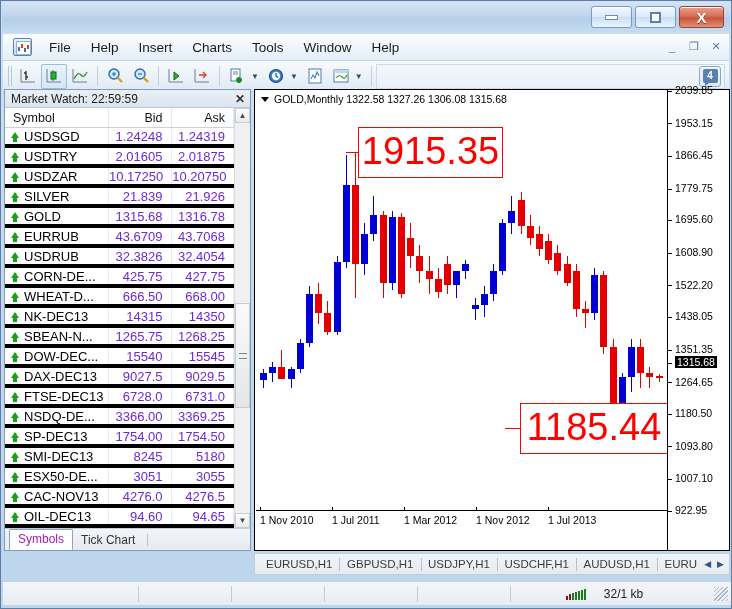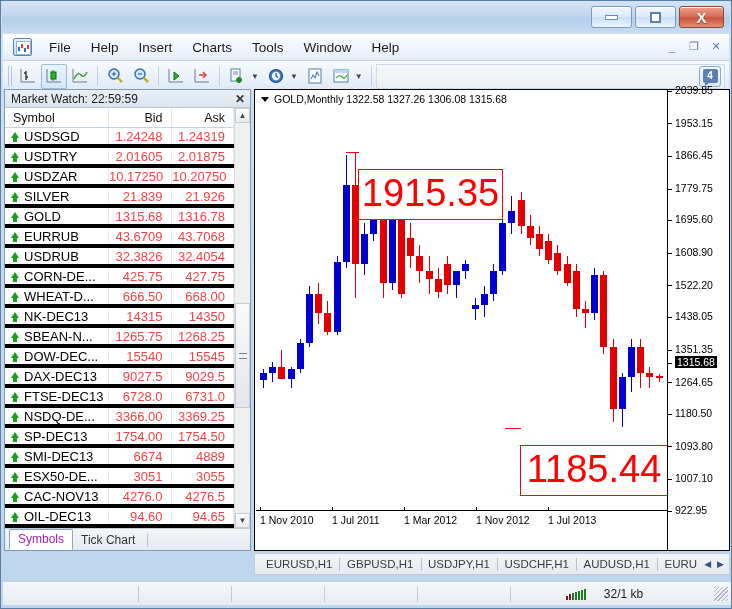--- a/index.html
+++ b/index.html
@@ -121,21 +121,21 @@
                     border-right:1px solid #e2e8ee; }
   .mw-head .c-bid, .mw-head .c-ask {
     flex: 1; display:flex; align-items:center; justify-content:flex-end; padding-right:8px;
     border-right:1px solid #e2e8ee;
   }
   .mw-row { display:flex; height:20px; border-bottom:4px solid #000000; font-size:13px; }
   .mw-row .c-sym { flex:0 0 104px; display:flex; align-items:center; padding-left:6px;
                    color:#000; border-right:1px solid #e9edf1; }
   .mw-row .c-bid, .mw-row .c-ask {
     flex:1; display:flex; align-items:center; justify-content:flex-end; padding-right:8px;
-    color:#ef4444; border-right:1px solid #e9edf1;
+    color:#6d28d9; border-right:1px solid #e9edf1;
   }
   .arrow-up {
     width:0;height:0;border-left:4px solid transparent;border-right:4px solid transparent;
     border-bottom:6px solid #19a019; margin-right:5px; position:relative; top:-1px;
   }
   .arrow-up:after{ content:""; position:absolute; left:-2px; top:6px; width:4px; height:4px;
     background:#19a019; }
   .mw-scroll {
     position:absolute; right:0; top:18px; width:16px; bottom:22px;
     background:#f0f0f0; border-left:1px solid #d2dae2;
@@ -186,21 +186,20 @@
   .candle { position:absolute; width:7px; }
   .candle .wick { position:absolute; left:3px; width:1px; }
   .candle .body { position:absolute; left:0; width:7px; min-height:1px; }
   .up .wick, .up .body { background:#0000d2; }
   .down .wick, .down .body { background:#e40000; }
   .annot {
     position:absolute; border:1px solid #f00; color:#f00; background:#fff;
     font-size: 38px; line-height: 1; display:flex; align-items:center;
     justify-content:center; letter-spacing:0px; padding: 2px 4px 6px;
     font-family: "Liberation Sans", sans-serif;
-    margin-top: 42px;
   }
   .annot-line { position:absolute; background:#f00; height:1px; }
   
   .chart-tabs {
     position:absolute; left:253px; top:552px; width:476px; height:22px;
     background:linear-gradient(180deg,#f2f5f8,#e6ebf0); border:1px solid #c3cdd7;
     display:flex; align-items:center; padding-left:4px; font-size:11.5px; color:#3b3b3b;
   }
   .ct { padding:0 7px; white-space:nowrap; }
   .ct-sep { width:1px; height:13px; background:#b7c2cd; }
@@ -482,22 +481,22 @@
               <span>SP-DEC13</span>
             </div>
             <div class="c-bid">1754.00</div>
             <div class="c-ask">1754.50</div>
           </div>
           <div class="mw-row">
             <div class="c-sym">
               <span class="arrow-up"></span>
               <span>SMI-DEC13</span>
             </div>
-            <div class="c-bid">6674</div>
-            <div class="c-ask">4889</div>
+            <div class="c-bid">8245</div>
+            <div class="c-ask">5180</div>
           </div>
           <div class="mw-row">
             <div class="c-sym">
               <span class="arrow-up"></span>
               <span>ESX50-DE...</span>
             </div>
             <div class="c-bid">3051</div>
             <div class="c-ask">3055</div>
           </div>
           <div class="mw-row">

